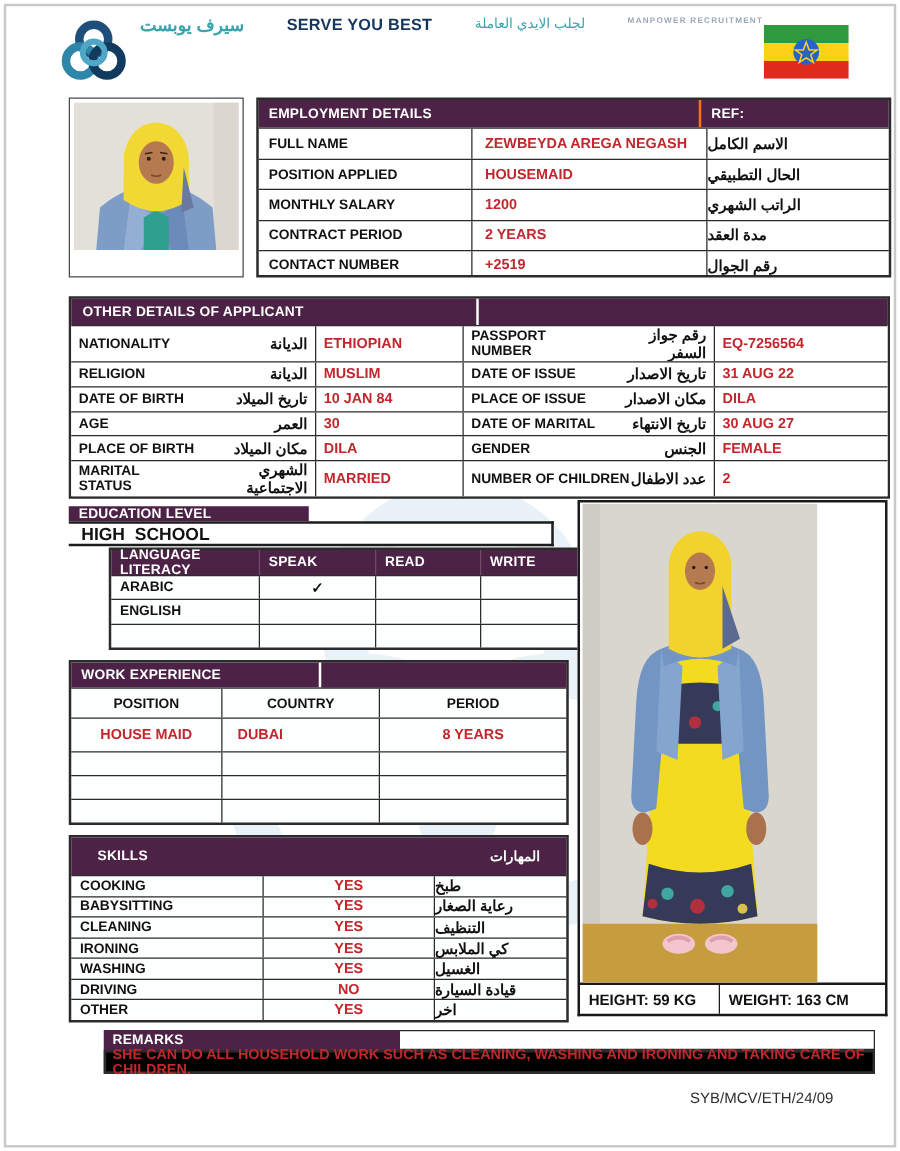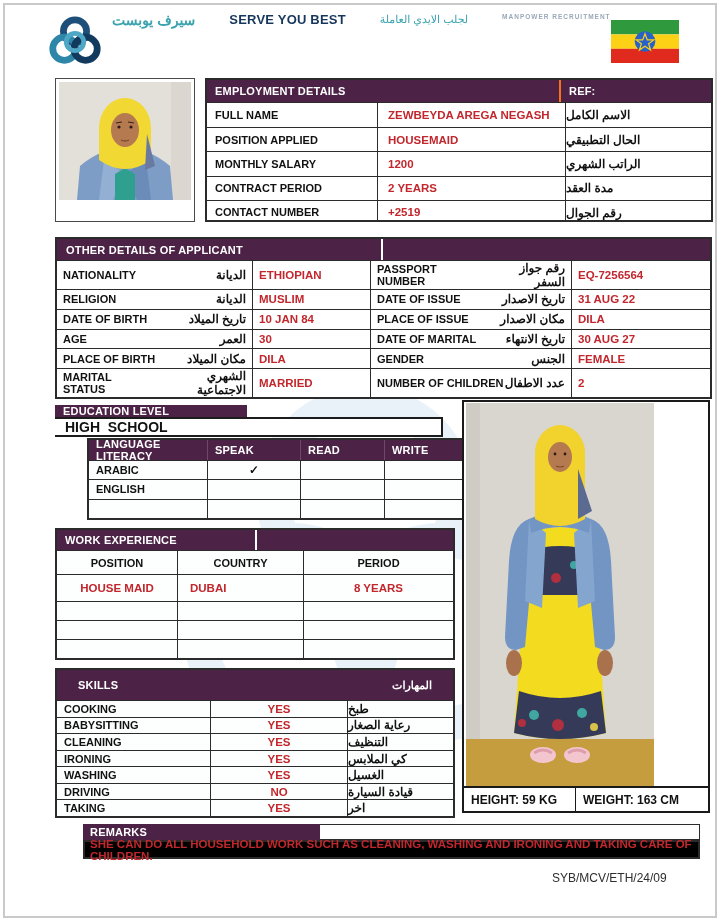--- a/index.html
+++ b/index.html
@@ -375,21 +375,21 @@
       <div class="cell s1 lbl">WASHING</div>
       <div class="cell s2 val bl">YES</div>
       <div class="cell s3 ar bl">الغسيل</div>
     </div>
     <div class="sk-row">
       <div class="cell s1 lbl">DRIVING</div>
       <div class="cell s2 val bl">NO</div>
       <div class="cell s3 ar bl">قيادة السيارة</div>
     </div>
     <div class="sk-row">
-      <div class="cell s1 lbl">TAKING</div>
+      <div class="cell s1 lbl">OTHER</div>
       <div class="cell s2 val bl">YES</div>
       <div class="cell s3 ar bl">اخر</div>
     </div>
   </div>
 
   <div id="photo-box" class="abs">
     <svg width="188" height="383" viewBox="0 0 188 383">
       <rect width="188" height="383" fill="#d9d6d0"></rect>
       <rect width="14" height="383" fill="#cfccc6"></rect>
       <rect y="336" width="188" height="47" fill="#c59d3e"></rect>

